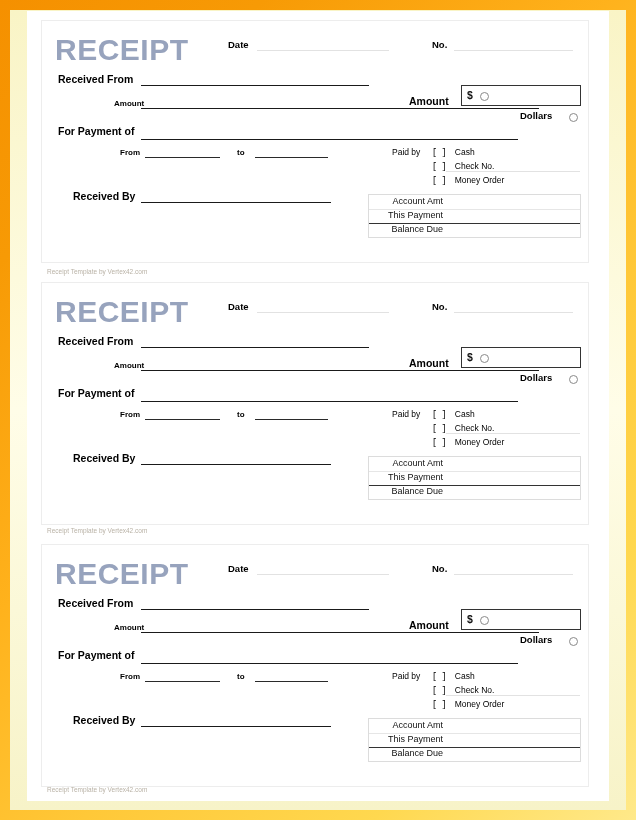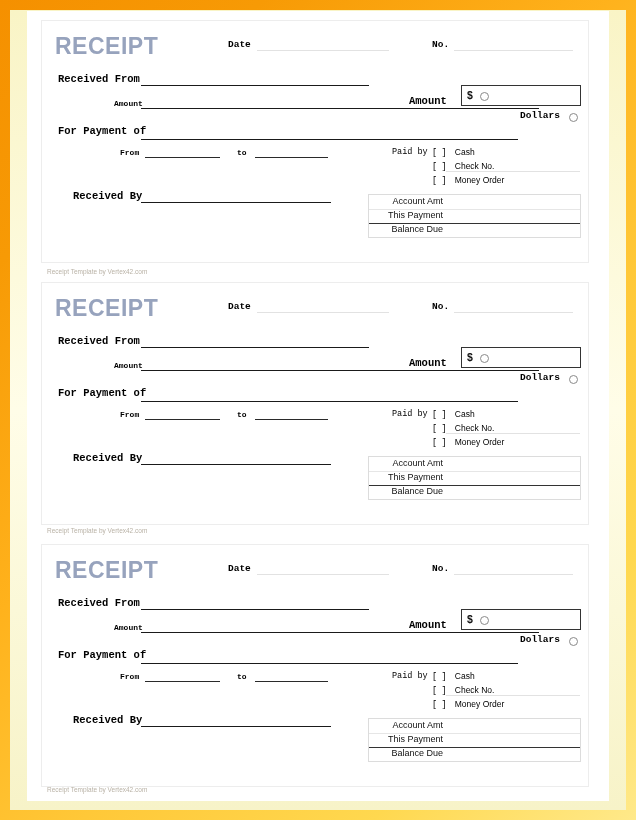--- a/index.html
+++ b/index.html
@@ -69,32 +69,32 @@
     left: 0; top: 0;
     width: 100%;
     height: 100%;
   }
 
   
   .title {
     position: absolute;
     left: 13px;
     top: 12px;
-    font-size: 23px;
+    font-size: 30px;
     font-weight: bold;
     letter-spacing: 0.5px;
     color: #97a3bd;
     font-family: "Liberation Sans", sans-serif;
   }
 
   
   .lbl {
     position: absolute;
     color: #000;
-    font-family: Liberation Mono, monospace;
+    font-family: Liberation Sans, sans-serif;
     white-space: nowrap;
   }
   .lbl-bold  { font-weight: bold; font-size: 10.5px; }
   .lbl-small { font-weight: bold; font-size: 8px; }
   .lbl-med   { font-weight: bold; font-size: 9.5px; }
   .lbl-reg   { font-weight: normal; font-size: 8.5px; }
 
   
   .rule {
     position: absolute;

